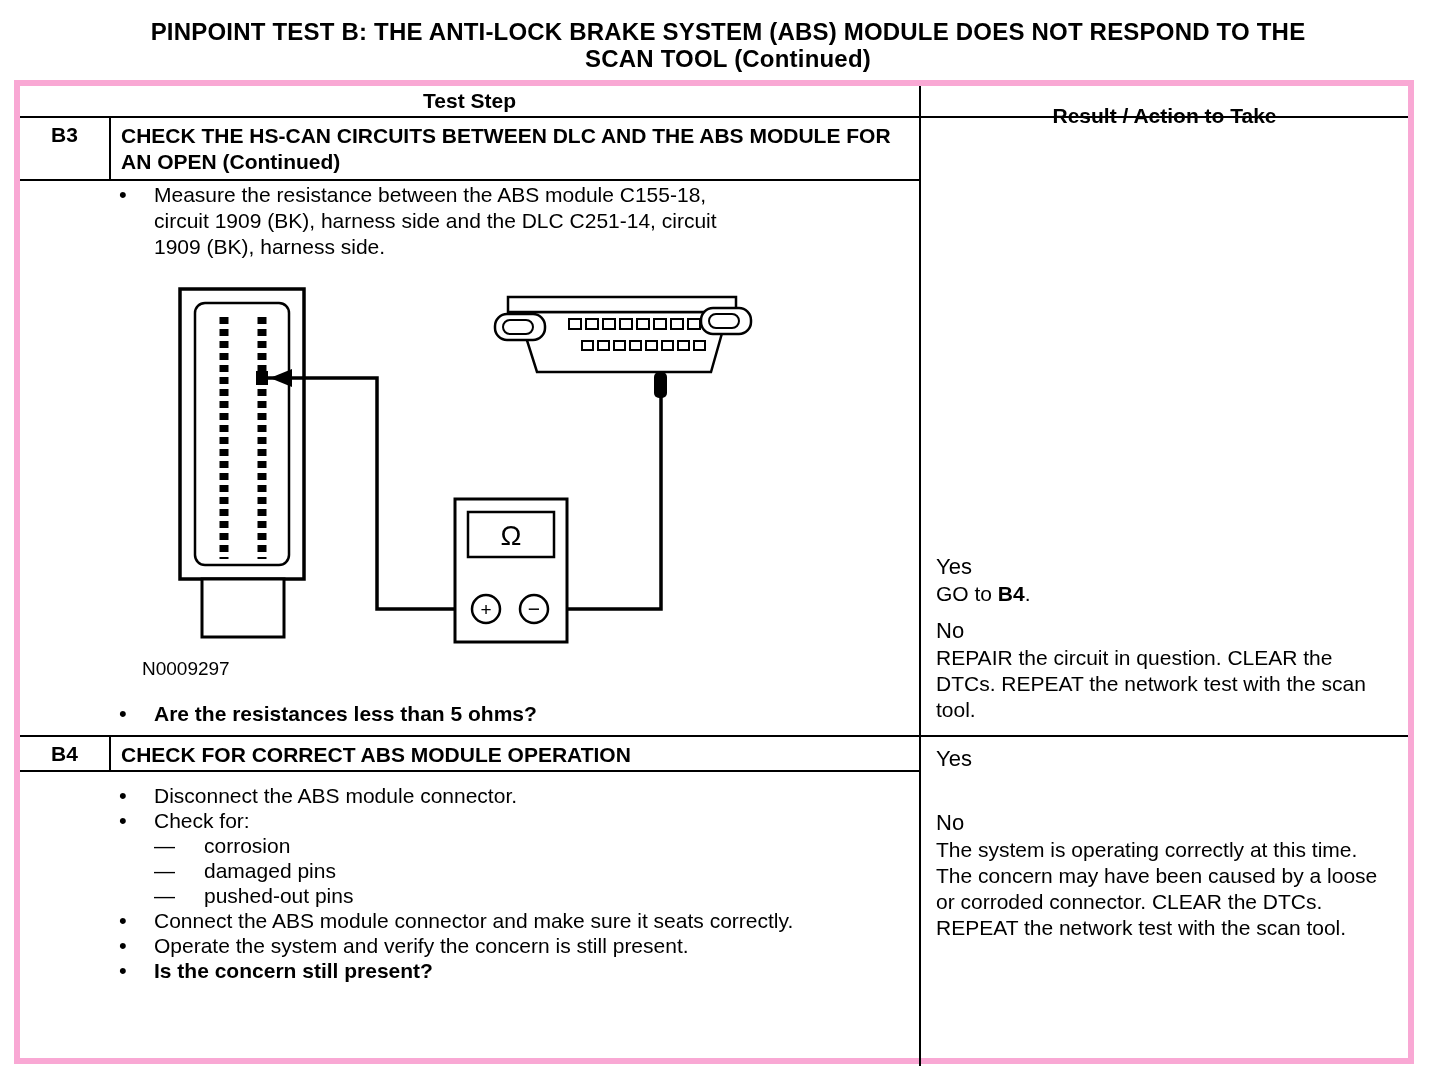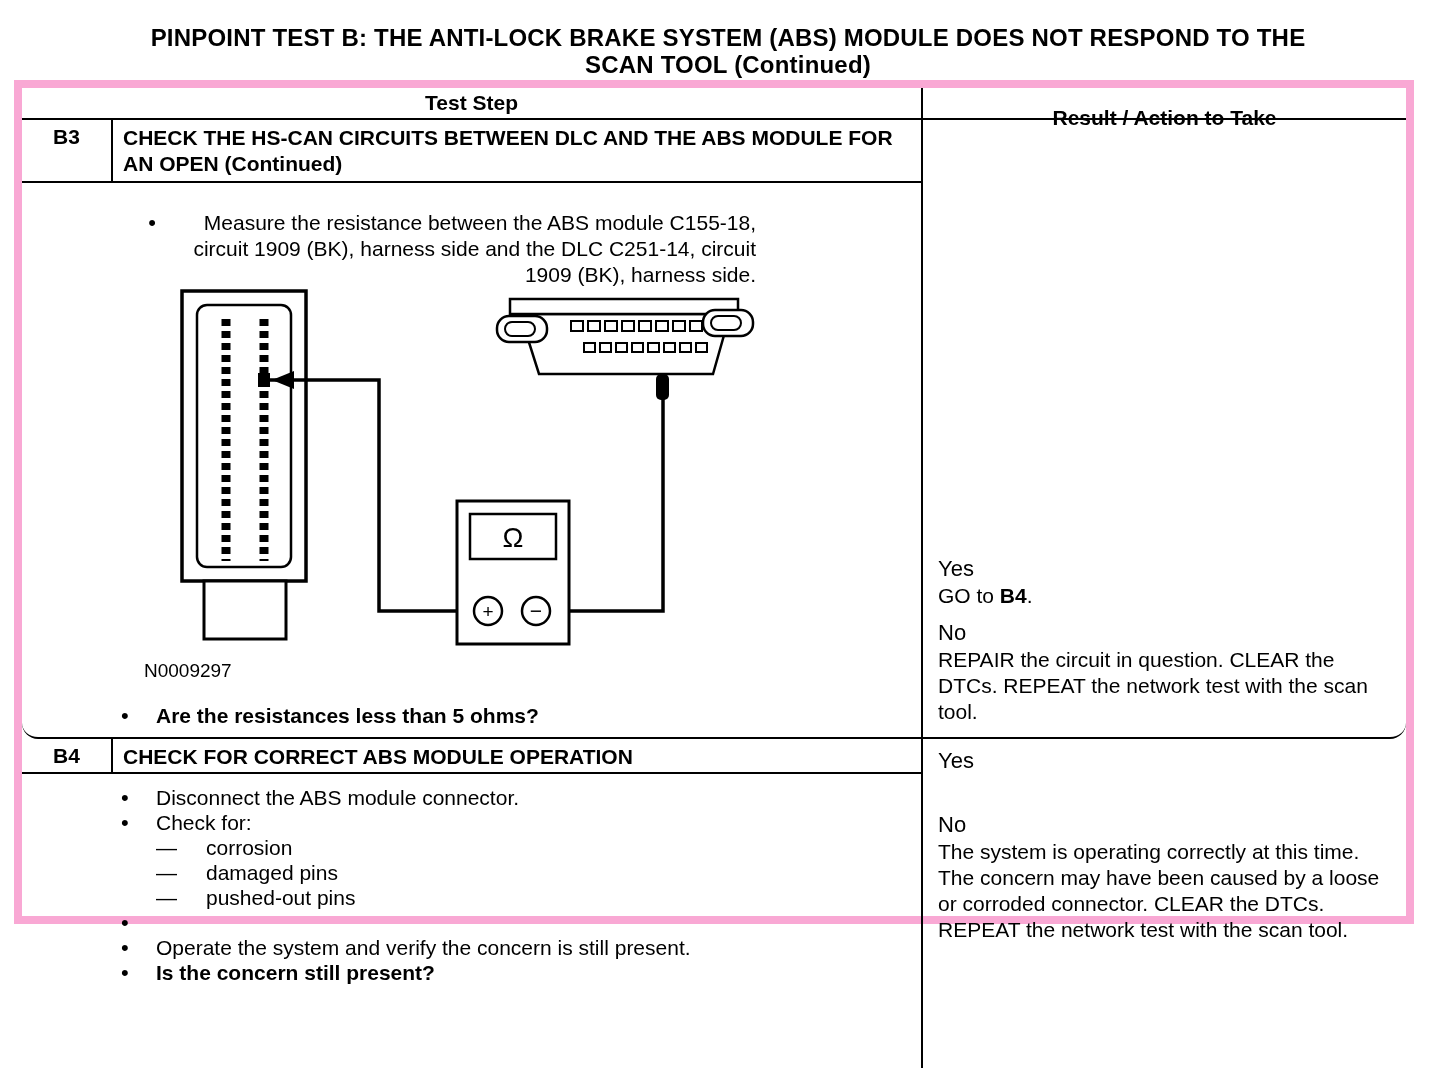--- a/index.html
+++ b/index.html
@@ -3,36 +3,36 @@
 <meta charset="utf-8">
 <style>
   * { box-sizing: border-box; margin: 0; padding: 0; }
   html, body { background: #ffffff; }
   body {
     width: 1456px; height: 1080px; position: relative; overflow: hidden;
     font-family: "Liberation Sans", "DejaVu Sans", sans-serif;
     color: #000;
   }
   .page-title {
-    position: absolute; top: 24px; left: 0; width: 1456px;
+    position: absolute; top: 18px; left: 0; width: 1456px;
     text-align: center; font-weight: bold; font-size: 24px; line-height: 27px;
     letter-spacing: 0.2px;
   }
   .ptable {
-    position: absolute; left: 14px; top: 80px; width: 1400px; height: 844px;
-    border: 8px solid #f9a8d4; font-size: 21px;
+    position: absolute; left: 14px; top: 80px; width: 1400px; height: 984px;
+    border: 6px solid #f9a8d4; font-size: 21px;
   }
   .header-row { display: flex; height: 32px; border-bottom: 2px solid #000; }
   .hcell-left {
     width: 901px; border-right: 2px solid #000; text-align: center;
     font-weight: bold; font-size: 21px; padding-top: 3px;
   }
   .hcell-right { flex: 1; text-align: center; font-weight: bold; font-size: 21px; padding-top: 18px; }
 
-  .trow { display: flex; border-radius: 16px; }
+  .trow { display: flex; }
   .row-b3 { height: 619px; border-bottom: 2px solid #000; }
   .row-b4 { height: 329px; }
   .left-col { width: 901px; border-right: 2px solid #000; display: flex; flex-direction: column; }
   .title-row { display: flex; border-bottom: 2px solid #000; }
   .row-b3 .title-row { height: 63px; }
   .row-b4 .title-row { height: 35px; }
   .id-cell {
     width: 91px; border-right: 2px solid #000; text-align: center;
     font-weight: bold; padding-top: 5px; font-size: 21px;
   }
@@ -42,21 +42,21 @@
 
   .line { display: flex; line-height: 26px; }
   .marker { flex: 0 0 auto; }
   .bullet-mark { margin-left: 99px; width: 35px; }
   .bullet-mark::before { content: "\2022"; font-size: 22px; }
   .dash-mark { margin-left: 134px; width: 50px; }
   .dash-mark::before { content: "\2014"; }
   .ltext { flex: 0 1 auto; }
   .bold { font-weight: bold; }
 
-  .measure-wrap { padding-top: 27px; text-align: right; }
+  .measure-wrap { padding-top: 1px; }
   .measure-wrap .ltext { max-width: 600px; }
   .b4-steps { padding-top: 11px; line-height: 25px; }
   .b4-steps .line { line-height: 25px; }
   .b4-steps .ltext { max-width: 690px; }
 
   .figure-label { position: absolute; left: 122px; top: 477px; font-size: 19px; }
   .question-line { position: absolute; left: 0; right: 0; bottom: 8px; }
 
   .result-cell { flex: 1; padding: 0 14px 12px 15px; display: flex; flex-direction: column; }
   .result-b3 { justify-content: flex-end; }
@@ -198,20 +198,21 @@
         <div class="line">
           <span class="marker dash-mark"></span>
           <span class="ltext">damaged pins</span>
         </div>
         <div class="line">
           <span class="marker dash-mark"></span>
           <span class="ltext">pushed-out pins</span>
         </div>
         <div class="line">
           <span class="marker bullet-mark"></span>
+          <span class="ltext">Connect the ABS module connector and make sure it seats correctly.</span>
         </div>
         <div class="line">
           <span class="marker bullet-mark"></span>
           <span class="ltext">Operate the system and verify the concern is still present.</span>
         </div>
         <div class="line">
           <span class="marker bullet-mark"></span>
           <span class="ltext bold">Is the concern still present?</span>
         </div>
       </div>

